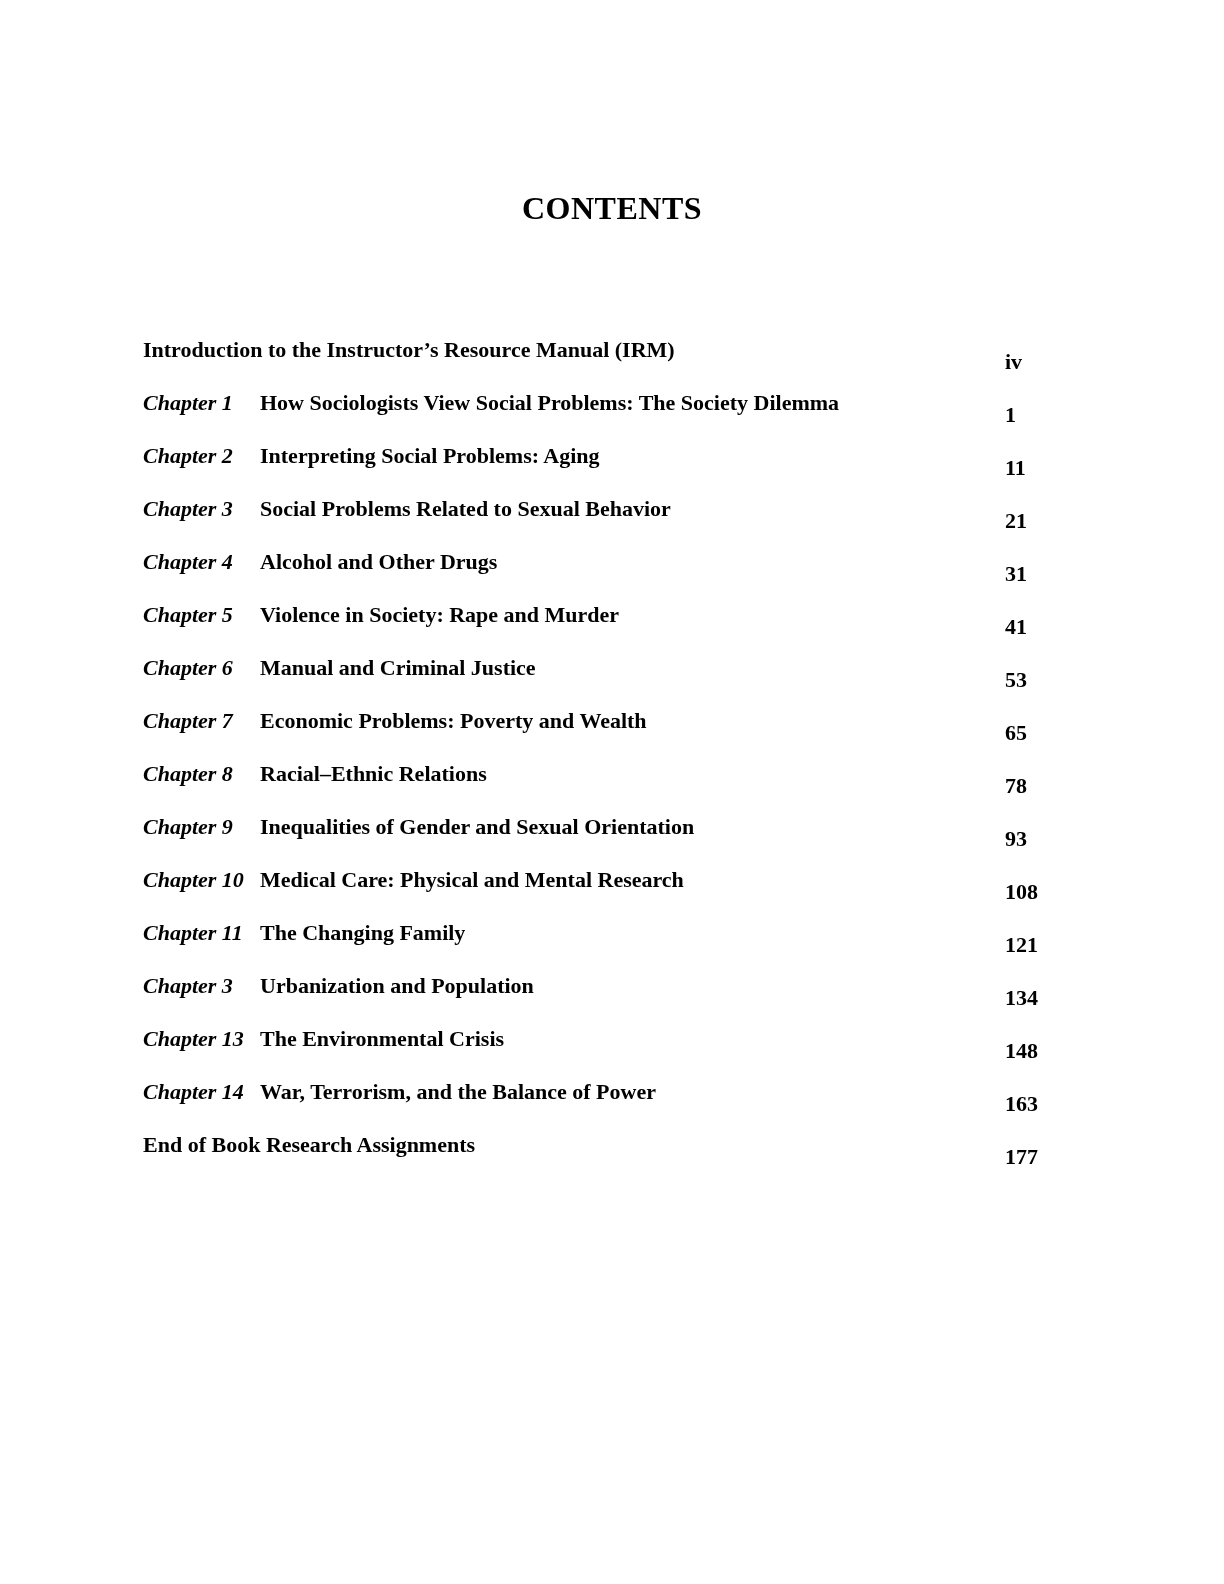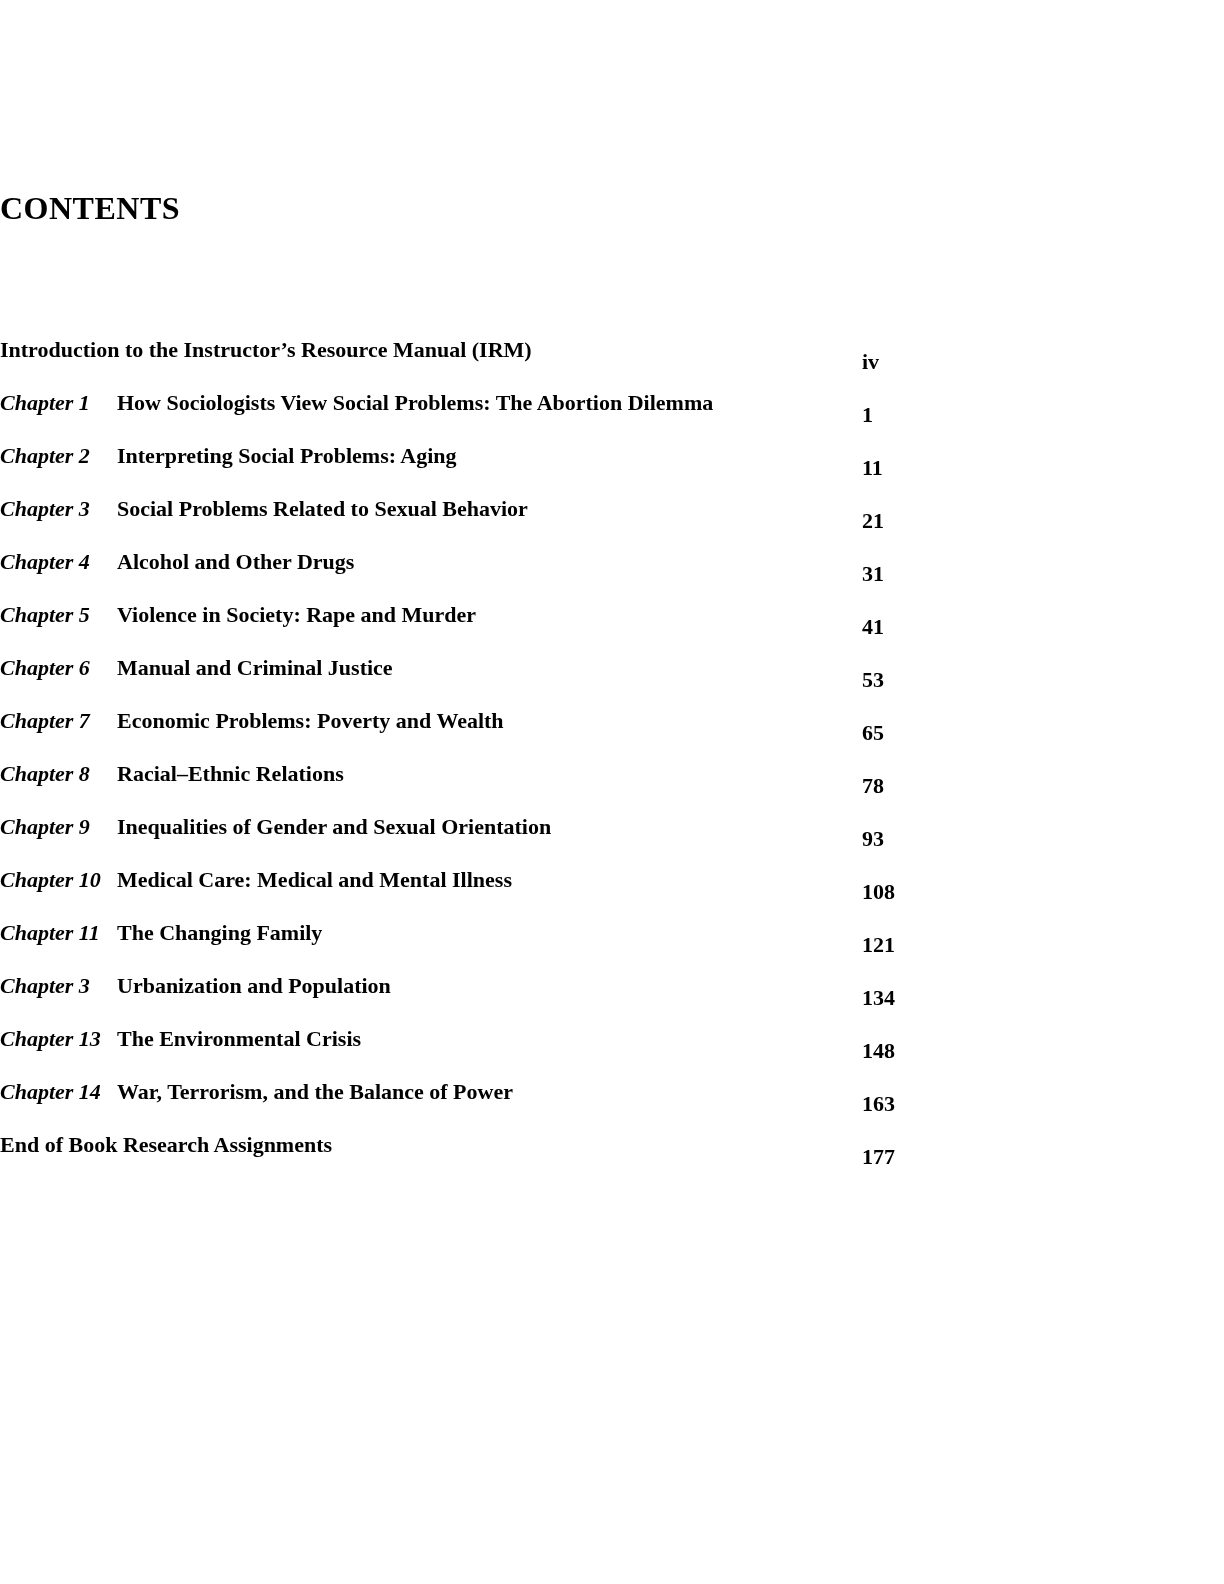--- a/index.html
+++ b/index.html
@@ -19,26 +19,27 @@
     width: 1224px;
     height: 1584px;
     background: #ffffff;
     overflow: hidden;
   }
   .doc-title {
     margin: 190px 0 0 0;
     padding: 0;
     font-size: 32px;
     line-height: 36px;
-    text-align: left;
+    text-align: center;
     letter-spacing: 0.5px;
     font-weight: bold;
   }
   .toc {
     margin-top: 110px;
+    padding-left: 143px;
     padding-right: 100px;
   }
   .row {
     position: relative;
     height: 53px;
     font-size: 22px;
     line-height: 27px;
     white-space: nowrap;
   }
   .row-label {
@@ -58,21 +59,21 @@
 <div class="page">
   <h1 class="doc-title">CONTENTS</h1>
 
   <div class="toc" id="toc">
   <div class="row">
     <span class="row-title">Introduction to the Instructor’s Resource Manual (IRM)</span>
     <span class="row-page">iv</span>
   </div>
 
   <div class="row">
-    <span class="row-label">Chapter 1</span><span class="row-title">How Sociologists View Social Problems: The Abortion Dilemma</span>
+    <span class="row-label">Chapter 1</span><span class="row-title">How Sociologists View Social Problems: The Society Dilemma</span>
     <span class="row-page">1</span>
   </div>
 
   <div class="row">
     <span class="row-label">Chapter 2</span><span class="row-title">Interpreting Social Problems: Aging</span>
     <span class="row-page">11</span>
   </div>
 
   <div class="row">
     <span class="row-label">Chapter 3</span><span class="row-title">Social Problems Related to Sexual Behavior</span>
@@ -103,21 +104,21 @@
     <span class="row-label">Chapter 8</span><span class="row-title">Racial–Ethnic Relations</span>
     <span class="row-page">78</span>
   </div>
 
   <div class="row">
     <span class="row-label">Chapter 9</span><span class="row-title">Inequalities of Gender and Sexual Orientation</span>
     <span class="row-page">93</span>
   </div>
 
   <div class="row">
-    <span class="row-label">Chapter 10</span><span class="row-title">Medical Care: Medical and Mental Illness</span>
+    <span class="row-label">Chapter 10</span><span class="row-title">Medical Care: Physical and Mental Research</span>
     <span class="row-page">108</span>
   </div>
 
   <div class="row">
     <span class="row-label">Chapter 11</span><span class="row-title">The Changing Family</span>
     <span class="row-page">121</span>
   </div>
 
   <div class="row">
     <span class="row-label">Chapter 3</span><span class="row-title">Urbanization and Population</span>

